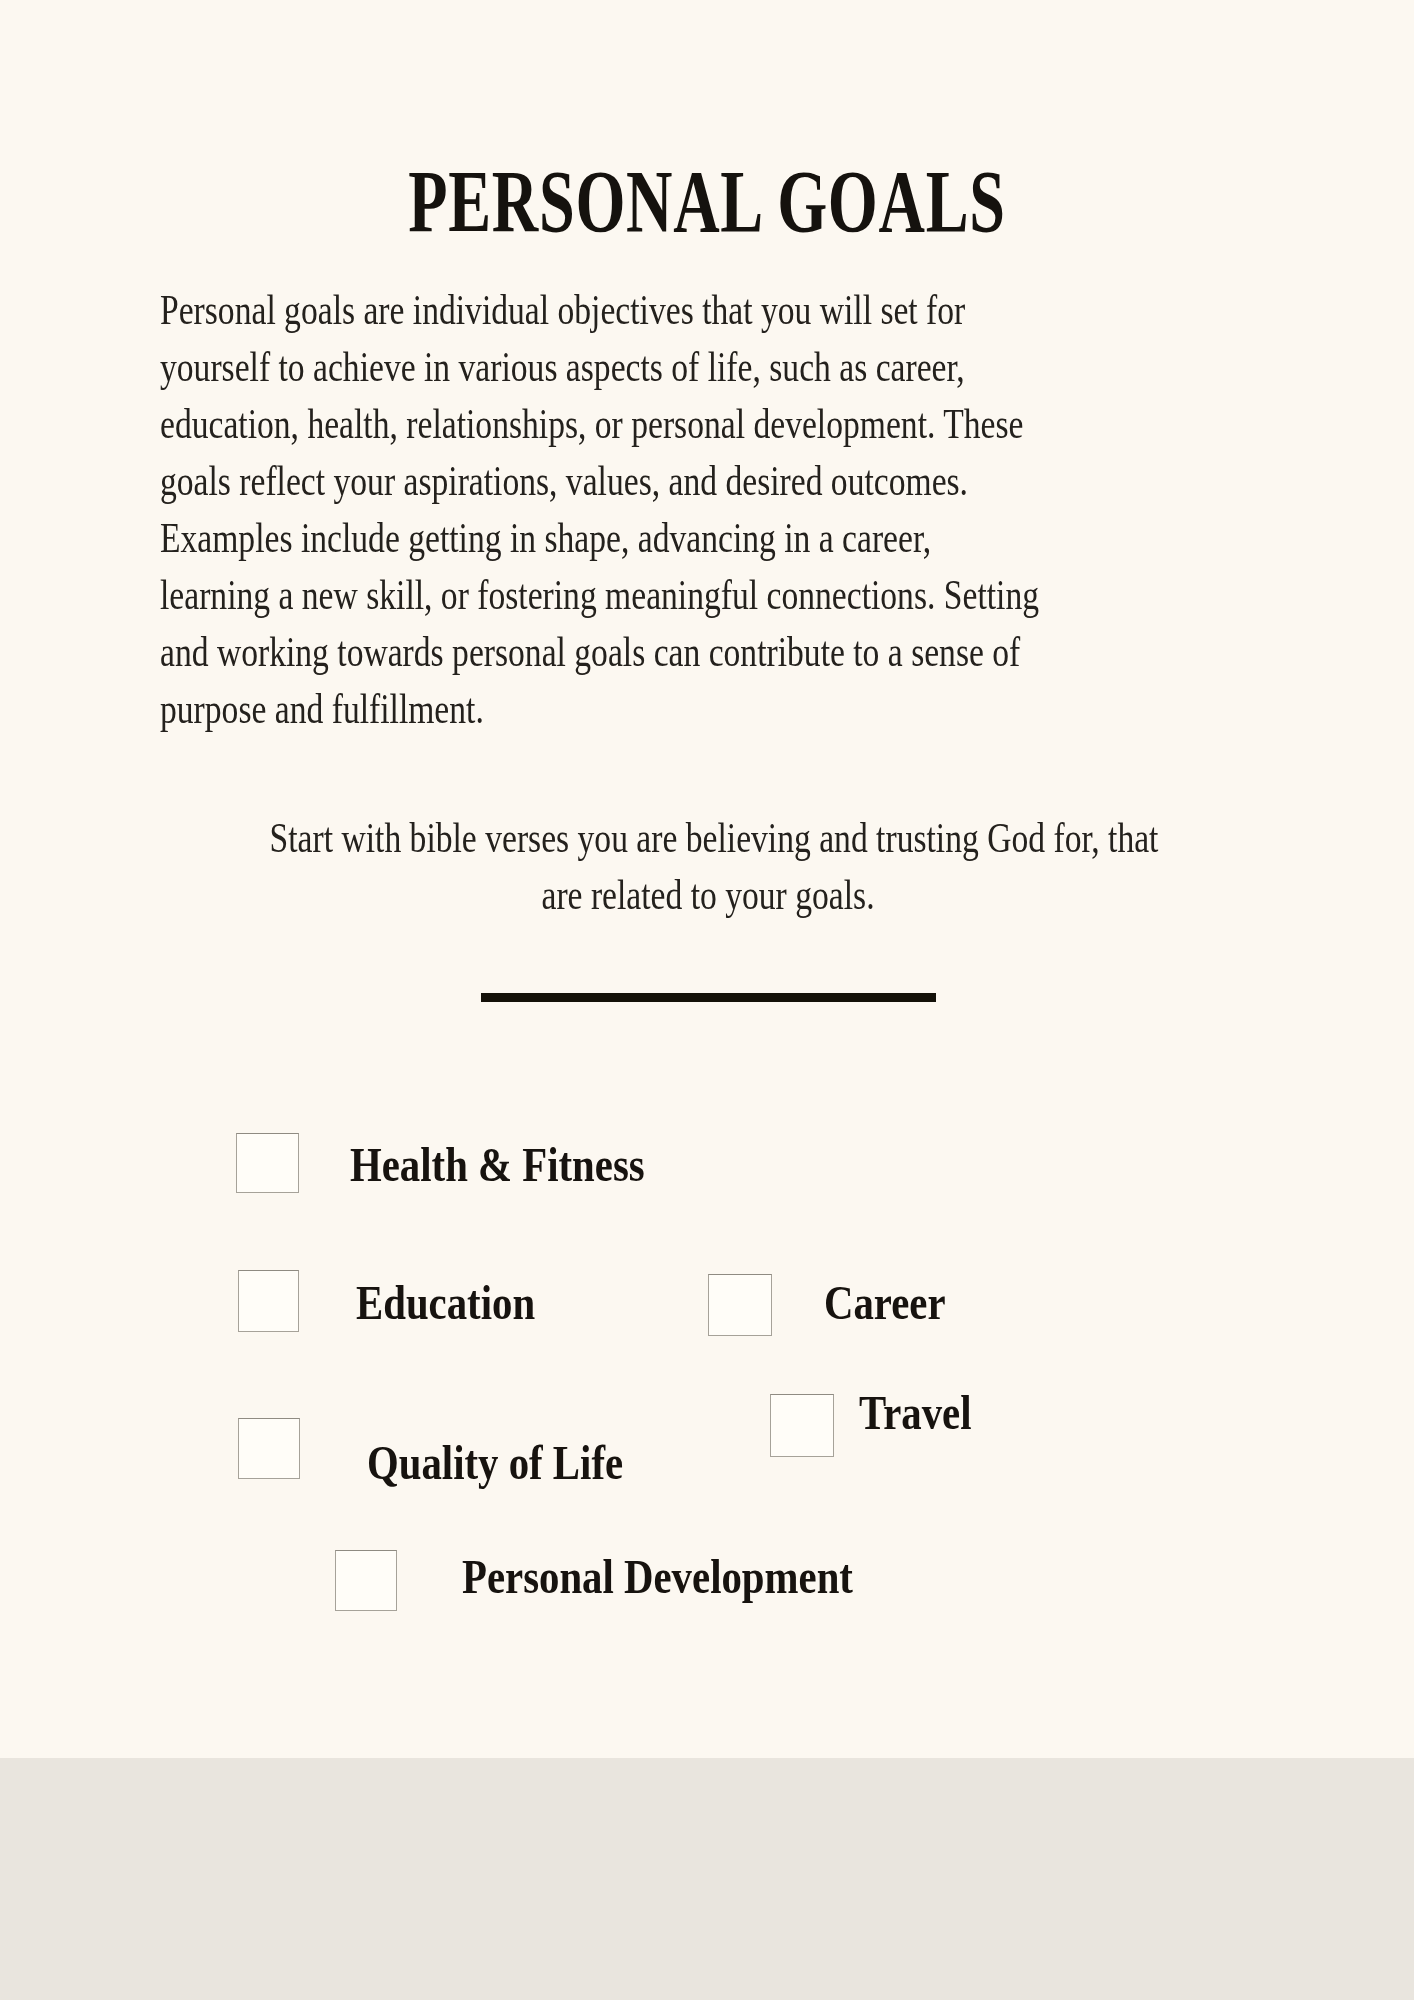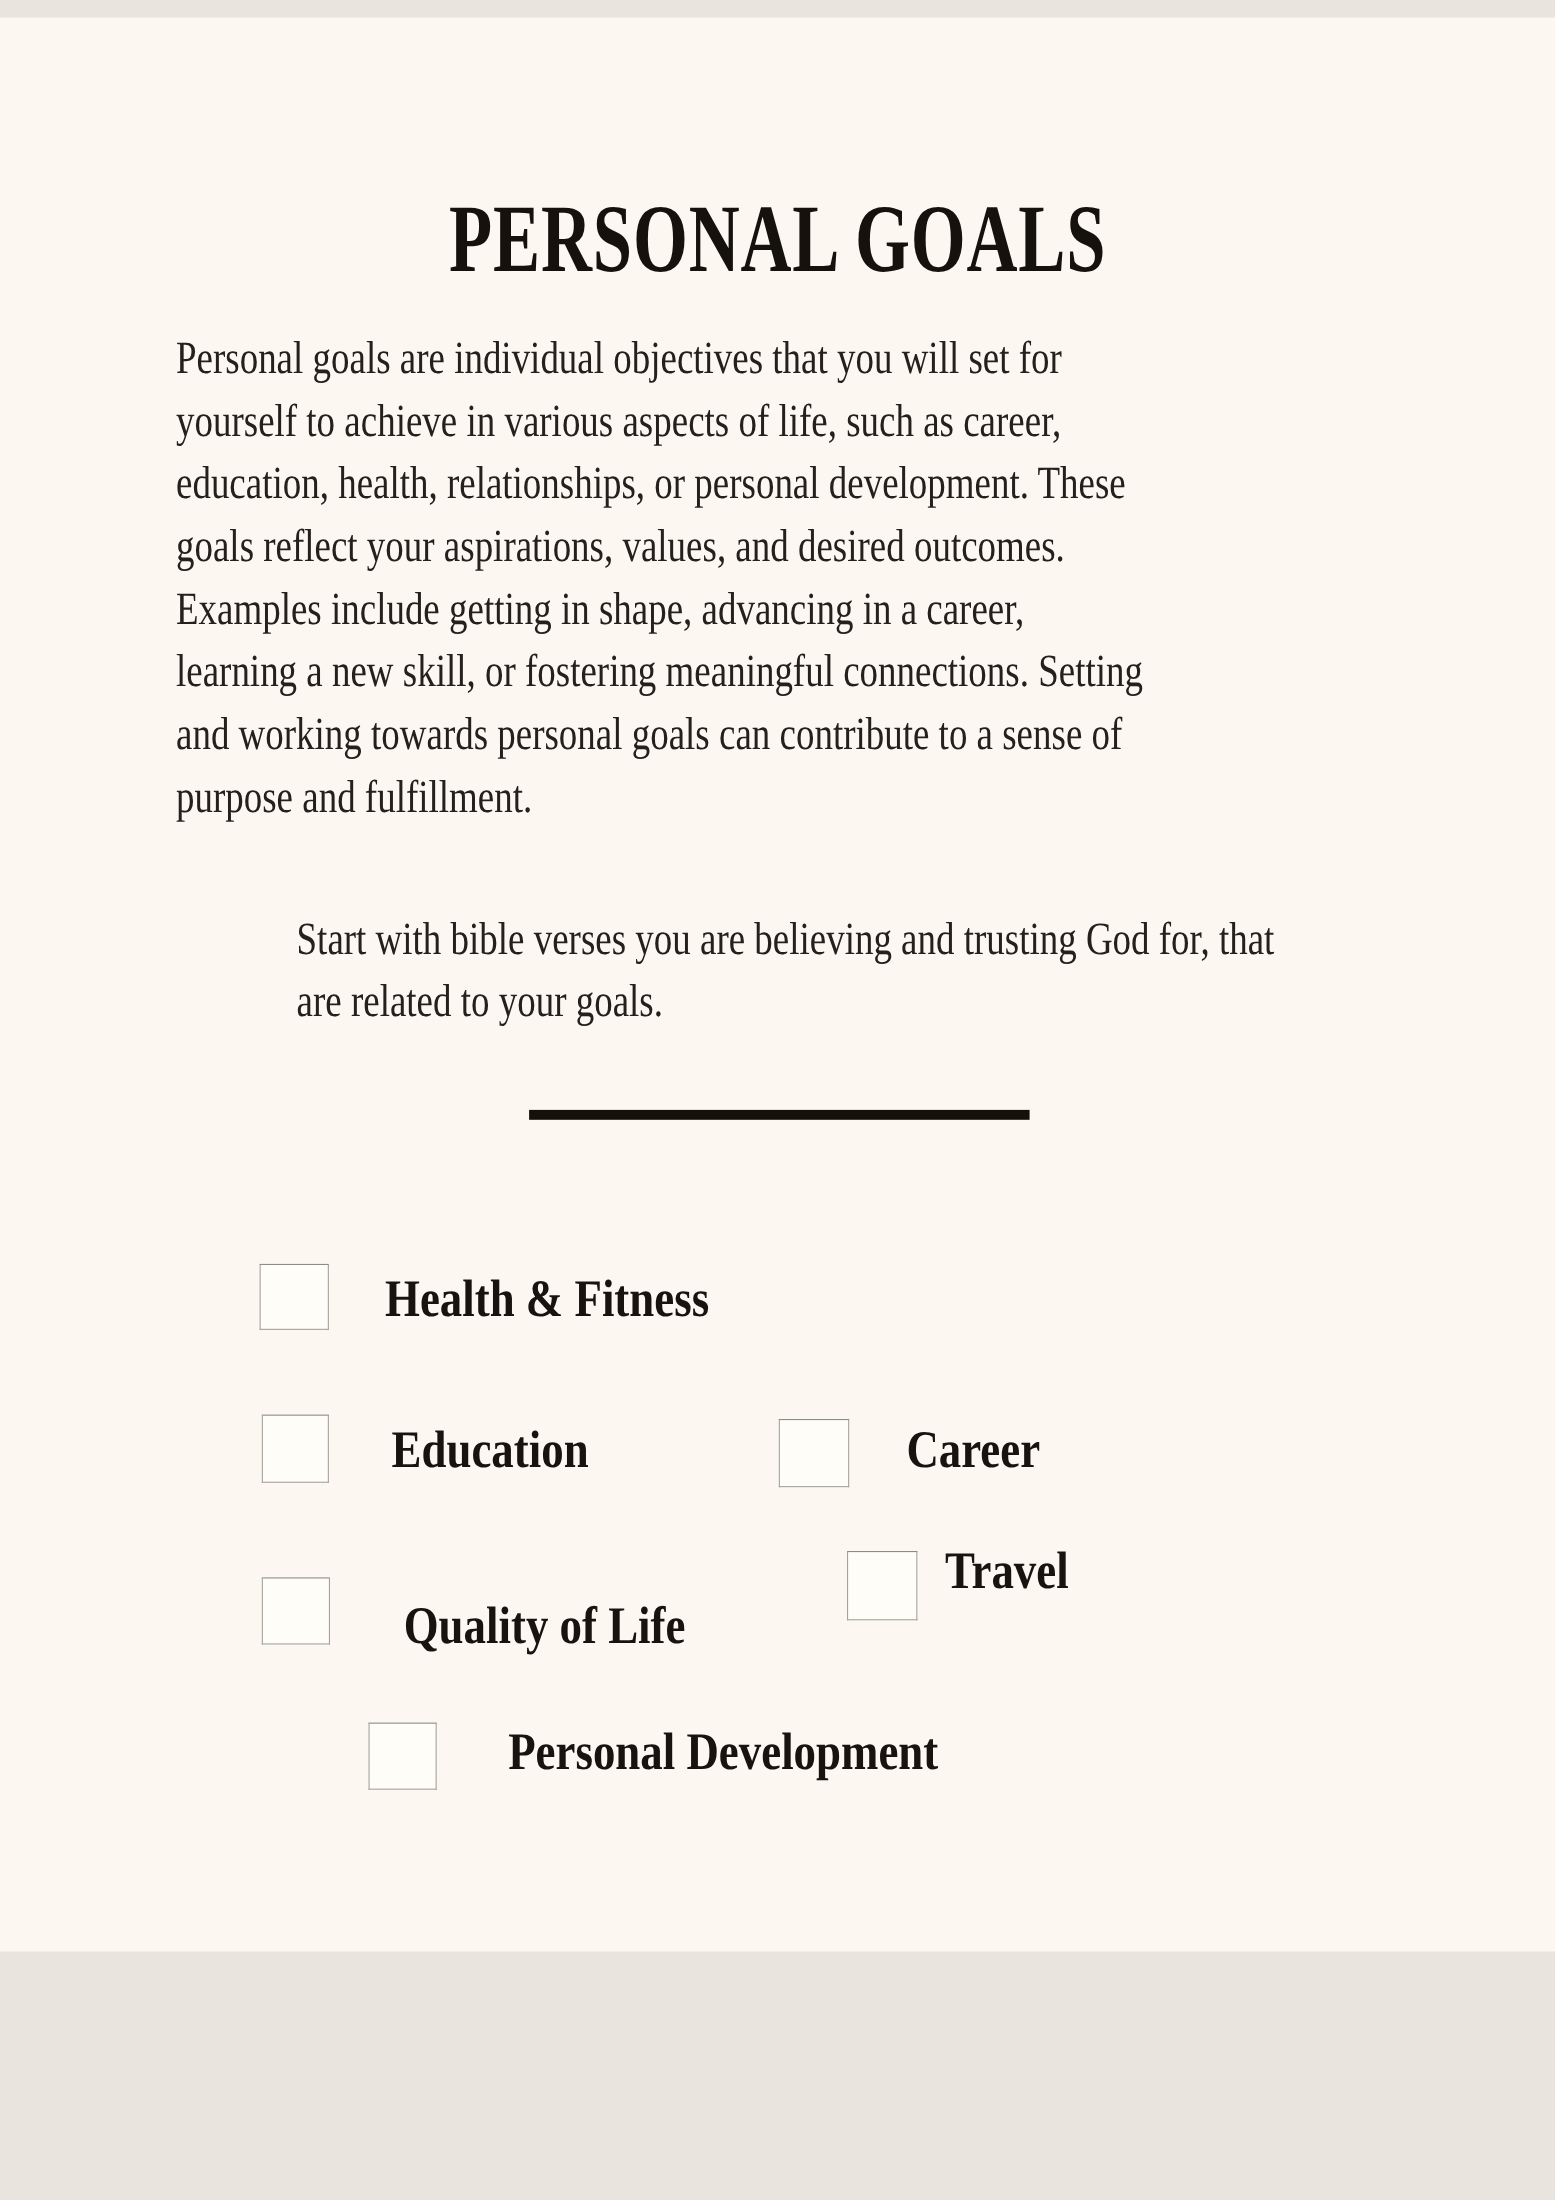--- a/index.html
+++ b/index.html
@@ -7,21 +7,21 @@
     --text:#1e1b17;
     --divider:#141109;
     --checkbox-border:#a6a299;
     --checkbox-fill:#fffdf8;
   }
   *{margin:0;padding:0;box-sizing:border-box;}
   html,body{background:#e9e5de;}
   .page{
     position:relative;
     width:1414px;height:1758px;
-    margin:16px auto;
+    margin:0 auto;
     background:var(--background);
     font-family:"Liberation Serif","DejaVu Serif",serif;
     color:var(--text);
     overflow:hidden;
   }
   .title{
     position:absolute;
     left:0;top:156px;width:1414px;
     text-align:center;
     font-size:88px;
@@ -42,21 +42,21 @@
     transform:scaleX(0.80);
     transform-origin:0 0;
   }
   .intro .line{white-space:nowrap;}
   .verse{
     position:absolute;
     left:160px;top:810px;width:1096px;
     font-size:42px;
     line-height:57px;
     color:#24211d;
-    text-align:left;
+    text-align:center;
   }
   .verse .line{
     white-space:nowrap;
     transform:scaleX(0.80);
     transform-origin:50% 50%;
   }
   .divider{
     position:absolute;
     left:481px;top:993px;
     width:455px;height:9px;

